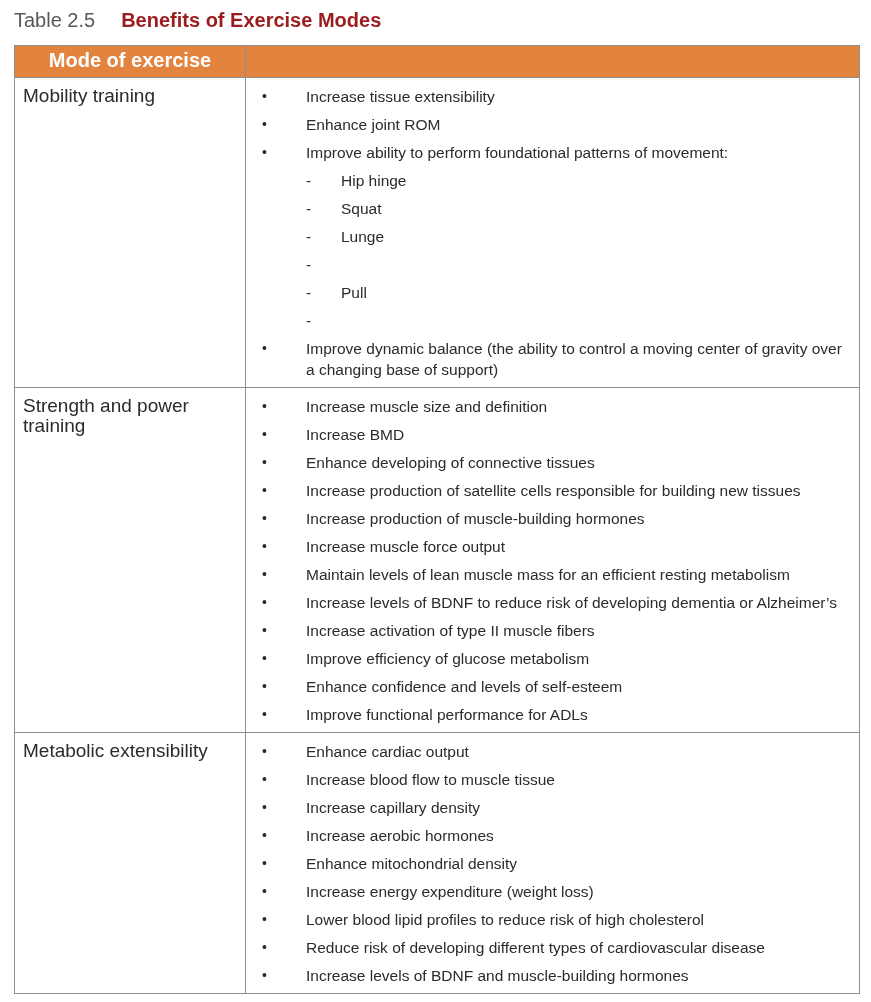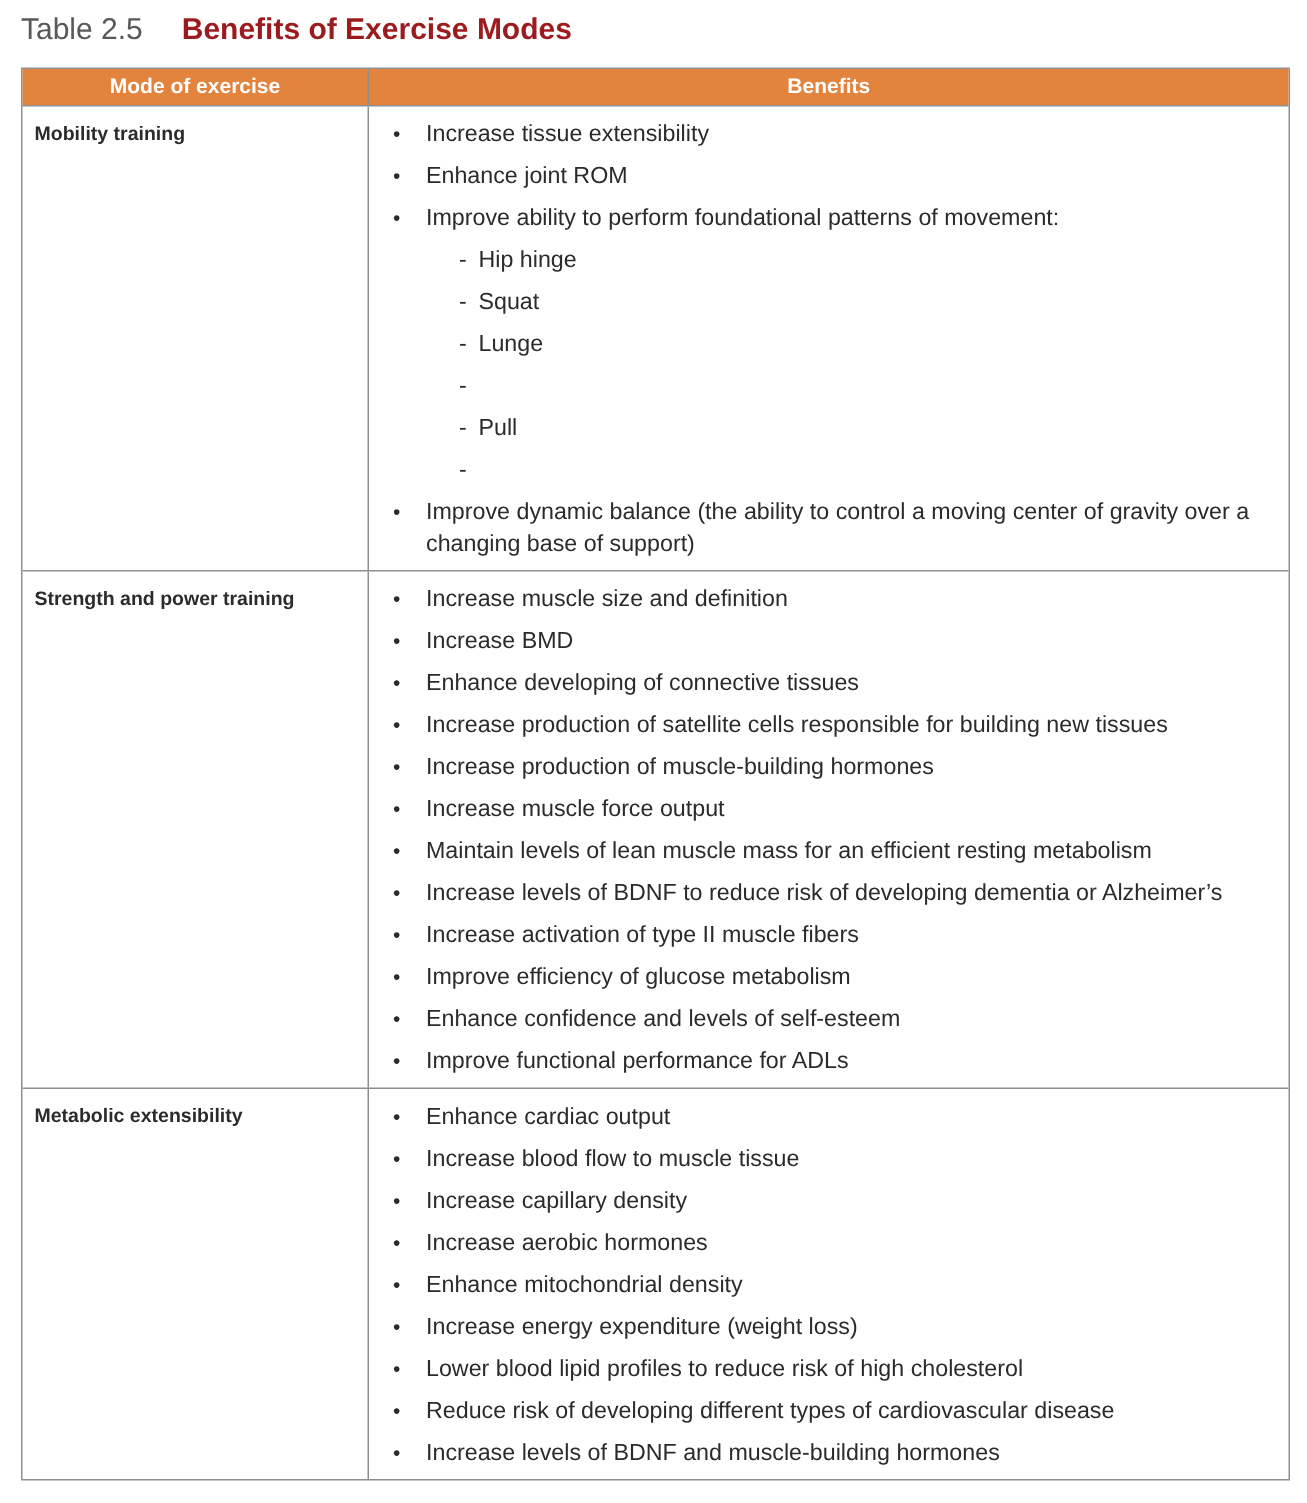--- a/index.html
+++ b/index.html
@@ -37,71 +37,69 @@
   .table {
     width: 846px;
     border: 1px solid var(--border);
   }
   .thead {
     display: grid;
     grid-template-columns: 231px 1fr;
     background: var(--header-bg);
     color: var(--header-text);
     font-weight: bold;
-    font-size: 14px;
+    font-size: 20px;
   }
   .th {
     text-align: center;
     padding: 3px 0 5px 0;
   }
   .th-mode { border-right: 1px solid var(--border); }
   .trow {
     display: grid;
     grid-template-columns: 231px 1fr;
     border-top: 1px solid var(--border);
   }
   .td-mode {
     border-right: 1px solid var(--border);
     padding: 8px 6px 8px 8px;
-    font-size: 13px;
+    font-size: 19px;
     line-height: 20px;
     color: var(--body-text);
-    font-weight: bold;
   }
   .td-benefits ul {
     list-style: none;
     margin: 0;
     padding: 8px 8px 6px 0;
   }
   .td-benefits li {
     display: flex;
     font-size: 15.5px;
     line-height: 21px;
     color: var(--body-text);
     margin-bottom: 7px;
   }
   .td-benefits li:last-child { margin-bottom: 1px; }
   li.level-1 { padding-left: 16px; }
   li.level-1 .marker { flex: 0 0 22px; font-size: 14px; }
   li.level-2 { padding-left: 60px; }
   li.level-2 .marker { flex: 0 0 13px; }
-  .btext { flex: 1 1 auto; }
+  .btext { flex: 1 1 auto; margin-left: 22px; }
 </style>
 </head>
 <body>
 
 <div class="page">
   <div class="table-title">
     <span class="title-label">Table 2.5</span><span class="title-heading">Benefits of Exercise Modes</span>
   </div>
 
   <div class="table">
     <div class="thead">
       <div class="th th-mode">Mode of exercise</div>
-      <div class="th th-benefits">Benefits</div>
     </div>
     <div id="tbody">
         <div class="trow">
           <div class="td-mode">Mobility training</div>
           <div class="td-benefits">
             <ul>
               <li class="level-1">
                 <span class="marker">•</span>
                 <span class="btext">Increase tissue extensibility</span>
               </li>

